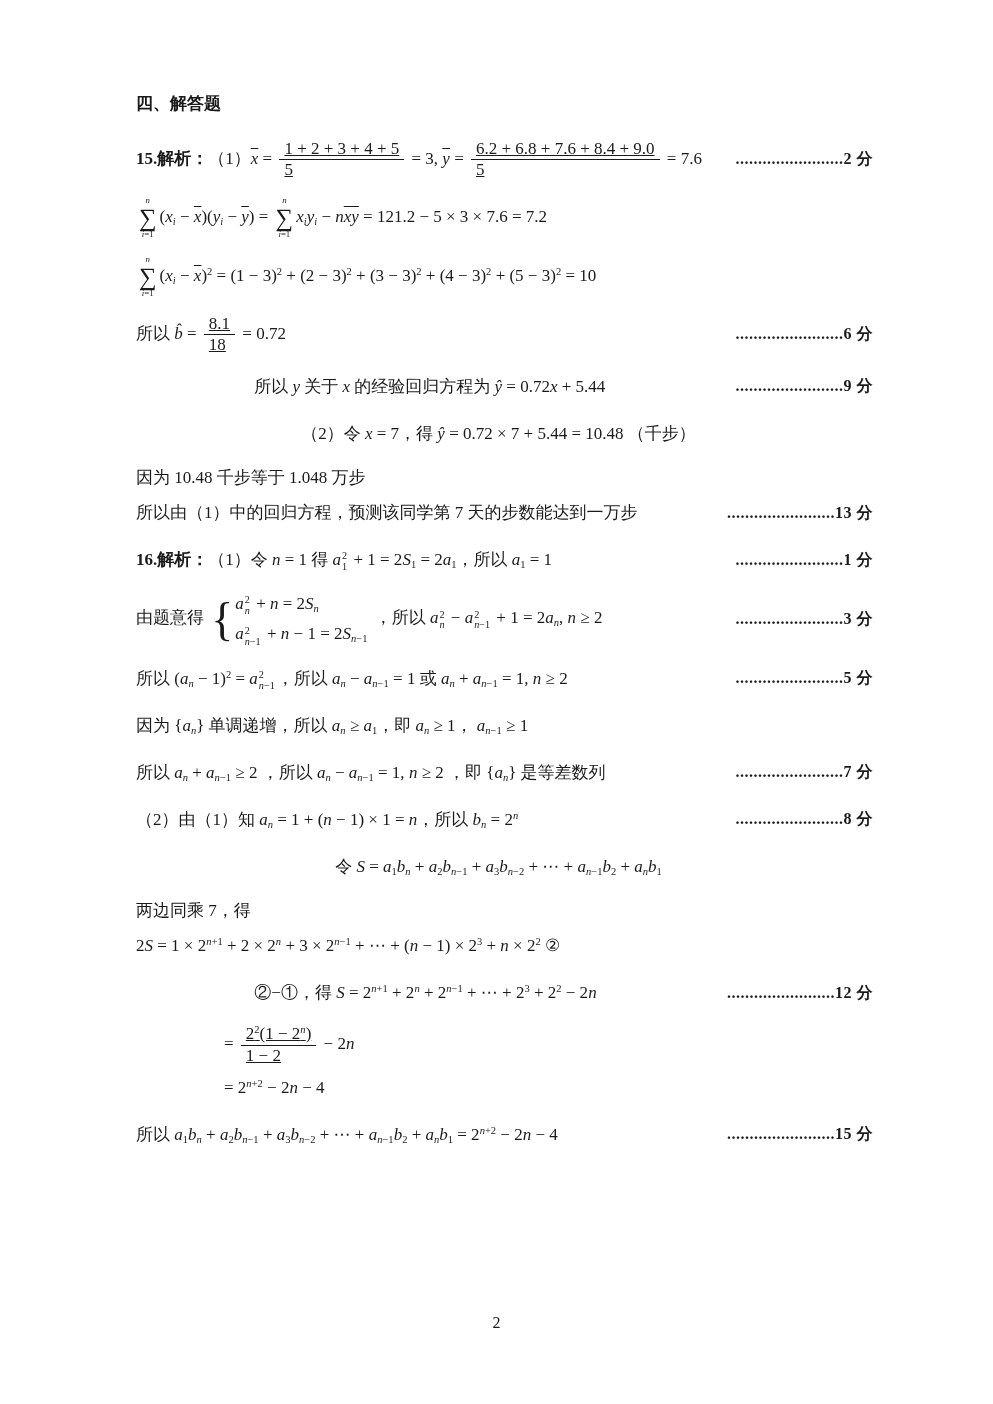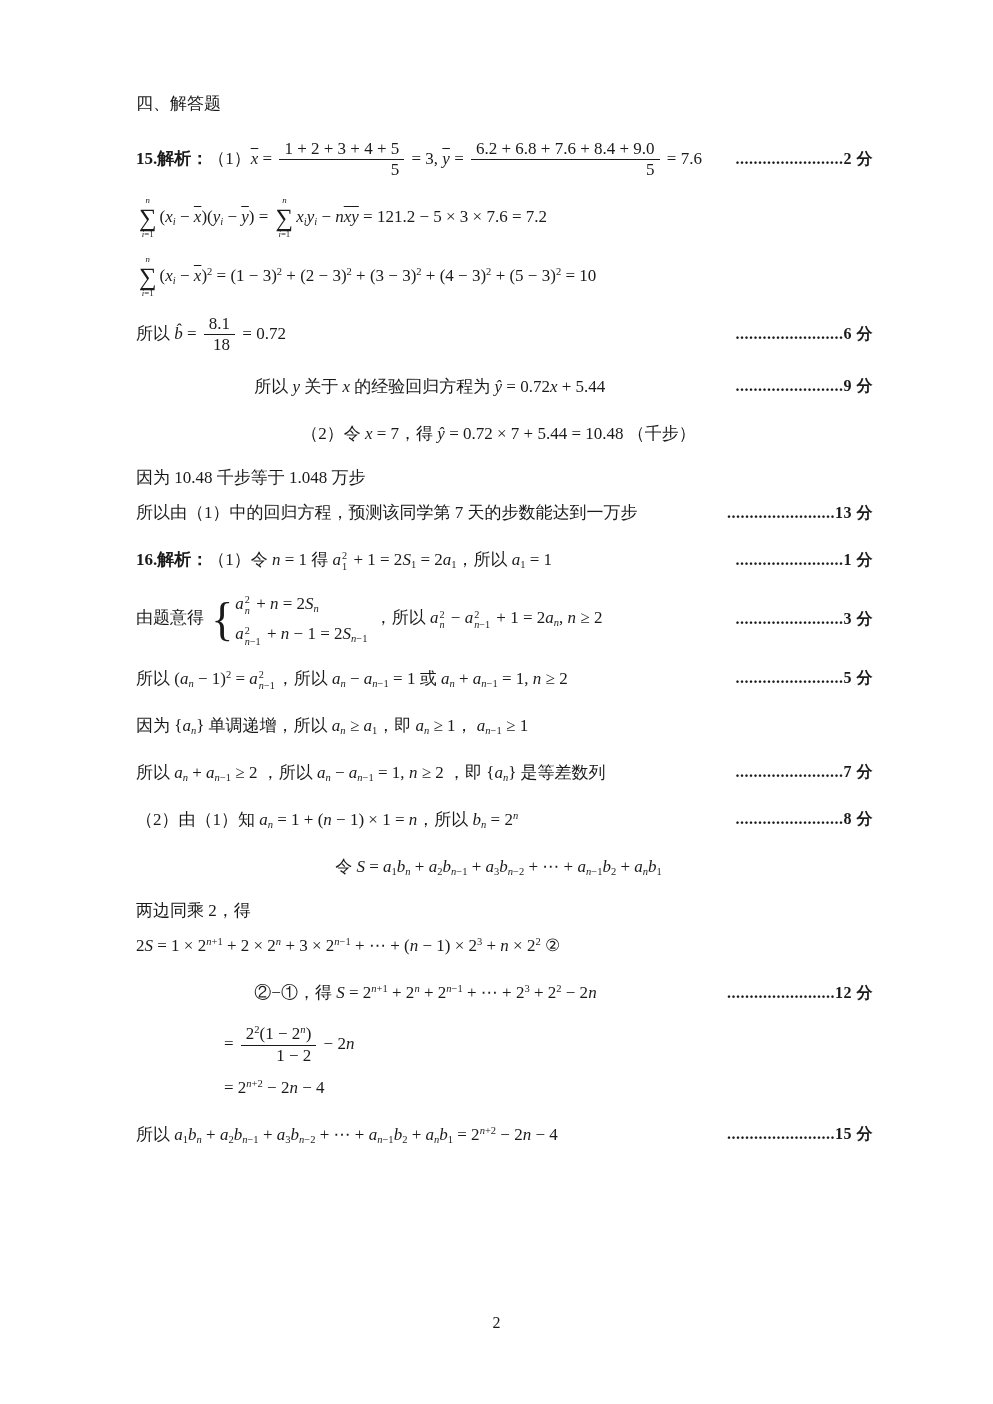--- a/index.html
+++ b/index.html
@@ -1,34 +1,34 @@
 <!DOCTYPE html>
 <html><head>
 <meta charset="utf-8">
 <style>
   html,body{margin:0;padding:0;background:#ffffff;}
   body{
     width:993px;min-height:1404px;margin:0 auto;color:#1a1a1a;
     font-family:"Liberation Serif","DejaVu Serif",serif;font-size:17px;
   }
   .page{position:relative;box-sizing:border-box;min-height:1404px;padding:92px 120px 40px 136px;}
-  .heading{font-weight:normal;font-size:17px;margin-bottom:24px;}
+  .heading{font-weight:bold;font-size:17px;margin-bottom:24px;}
   .line{display:flex;justify-content:space-between;align-items:center;margin-bottom:15px;min-height:32px;}
   .math{flex:1 1 auto;line-height:1.55;}
   .score{white-space:nowrap;padding-left:12px;font-size:16px;letter-spacing:0.5px;font-weight:bold;}
   .indent .math{padding-left:88px;}
   .mt-lg{margin-top:10px;text-align:center;}
   .tight{margin-bottom:6px;min-height:26px;}
   b{font-weight:bold;margin-top:12px;}
   i{font-style:italic;}
   sup,sub{font-size:0.62em;line-height:0;}
   sup{vertical-align:0.55em;}
   sub{vertical-align:-0.3em;}
   .ov{text-decoration:overline;}
-  .frac{display:inline-block;vertical-align:middle;text-align:right;margin:0 3px;line-height:1.2;}
+  .frac{display:inline-block;vertical-align:middle;text-align:left;margin:0 3px;line-height:1.2;text-decoration:underline;}
   .frac .num{display:block;border-bottom:1px solid #1a1a1a;padding:0 5px;}
   .frac .den{display:block;padding:0 5px;}
   .sum{display:inline-flex;flex-direction:column;align-items:center;vertical-align:middle;line-height:1;margin:0 3px;}
   .sum .lim{font-size:0.52em;line-height:1.1;}
   .sum .sig{font-size:1.45em;line-height:1;}
   .ss{display:inline-block;font-size:0.6em;line-height:1.05;vertical-align:-0.5em;text-align:left;margin-left:1px;margin-right:2px;}
   .ss .t,.ss .b{display:block;}
   .cases{display:inline-flex;align-items:center;vertical-align:middle;margin:0 3px;}
   .cases .brace{font-size:2.7em;font-weight:400;line-height:0.85;margin-right:2px;}
   .cases .rows{display:inline-flex;flex-direction:column;gap:4px;}
@@ -130,21 +130,21 @@
     <div class="score">........................8 分</div>
   </div>
 
   <div class="line mt-lg">
     <div class="math">令 <i>S</i> = <i>a</i><sub>1</sub><i>b</i><sub><i>n</i></sub> + <i>a</i><sub>2</sub><i>b</i><sub><i>n</i>−1</sub> + <i>a</i><sub>3</sub><i>b</i><sub><i>n</i>−2</sub> + ⋯ + <i>a</i><sub><i>n</i>−1</sub><i>b</i><sub>2</sub> + <i>a</i><sub><i>n</i></sub><i>b</i><sub>1</sub></div>
     <div class="score"></div>
   </div>
 
 
   <div class="line tight">
-    <div class="math">两边同乘 2，得</div>
+    <div class="math">两边同乘 7，得</div>
     <div class="score"></div>
   </div>
 
   <div class="line">
     <div class="math">2<i>S</i> = 1 × 2<sup><i>n</i>+1</sup> + 2 × 2<sup><i>n</i></sup> + 3 × 2<sup><i>n</i>−1</sup> + ⋯ + (<i>n</i> − 1) × 2<sup>3</sup> + <i>n</i> × 2<sup>2</sup> ②</div>
     <div class="score"></div>
   </div>
 
   <div class="line mt-lg">
     <div class="math">②−①，得 <i>S</i> = 2<sup><i>n</i>+1</sup> + 2<sup><i>n</i></sup> + 2<sup><i>n</i>−1</sup> + ⋯ + 2<sup>3</sup> + 2<sup>2</sup> − 2<i>n</i></div>

